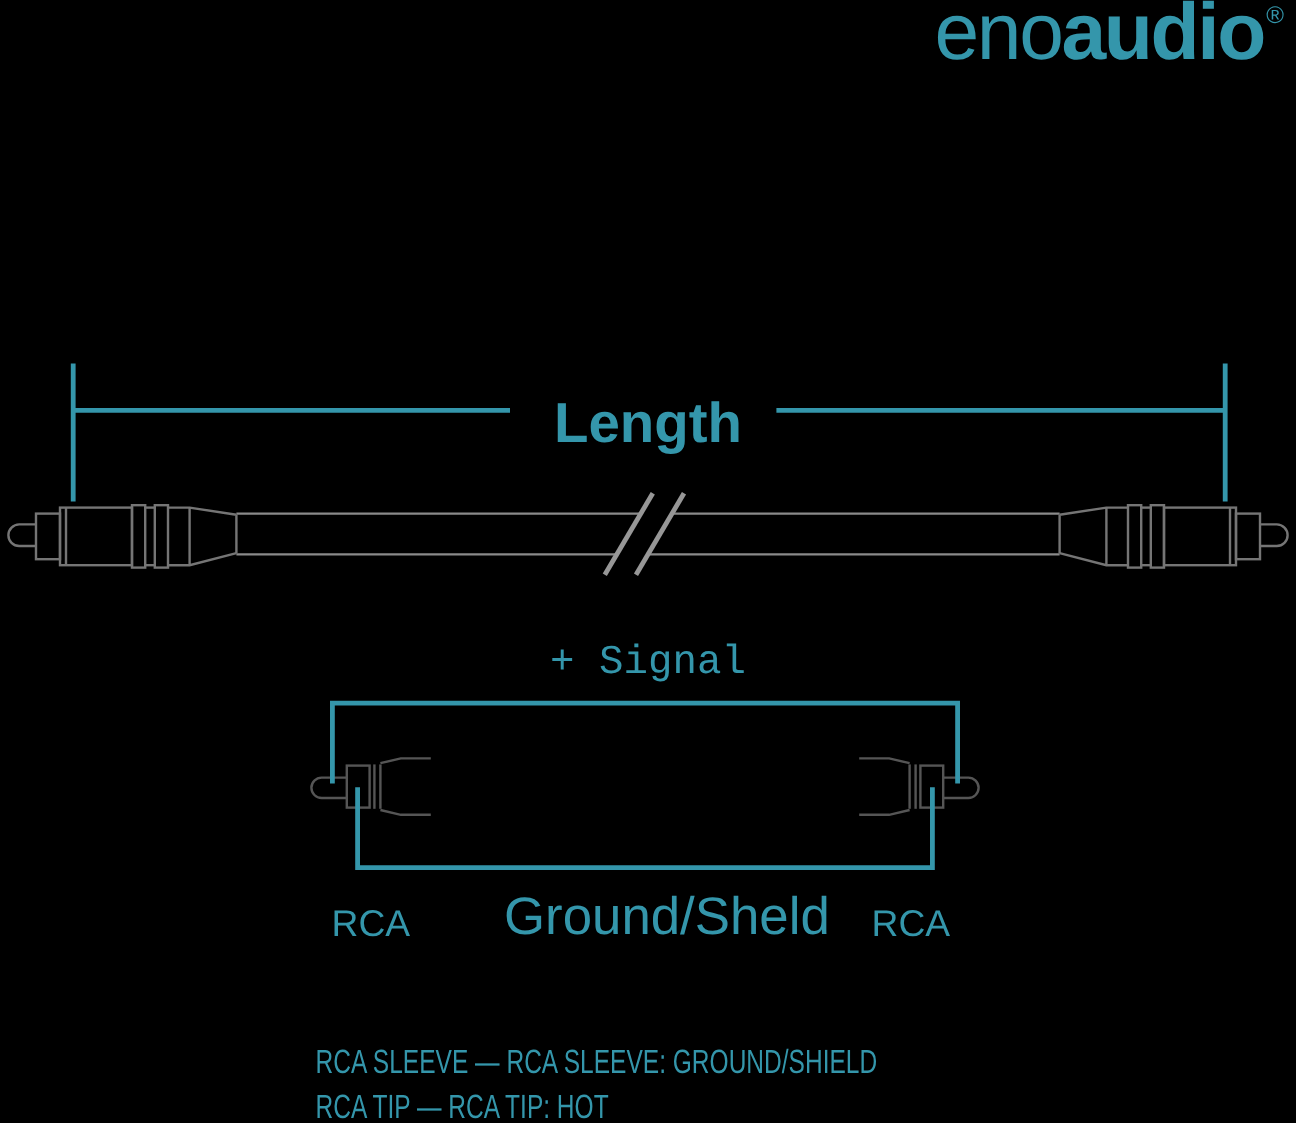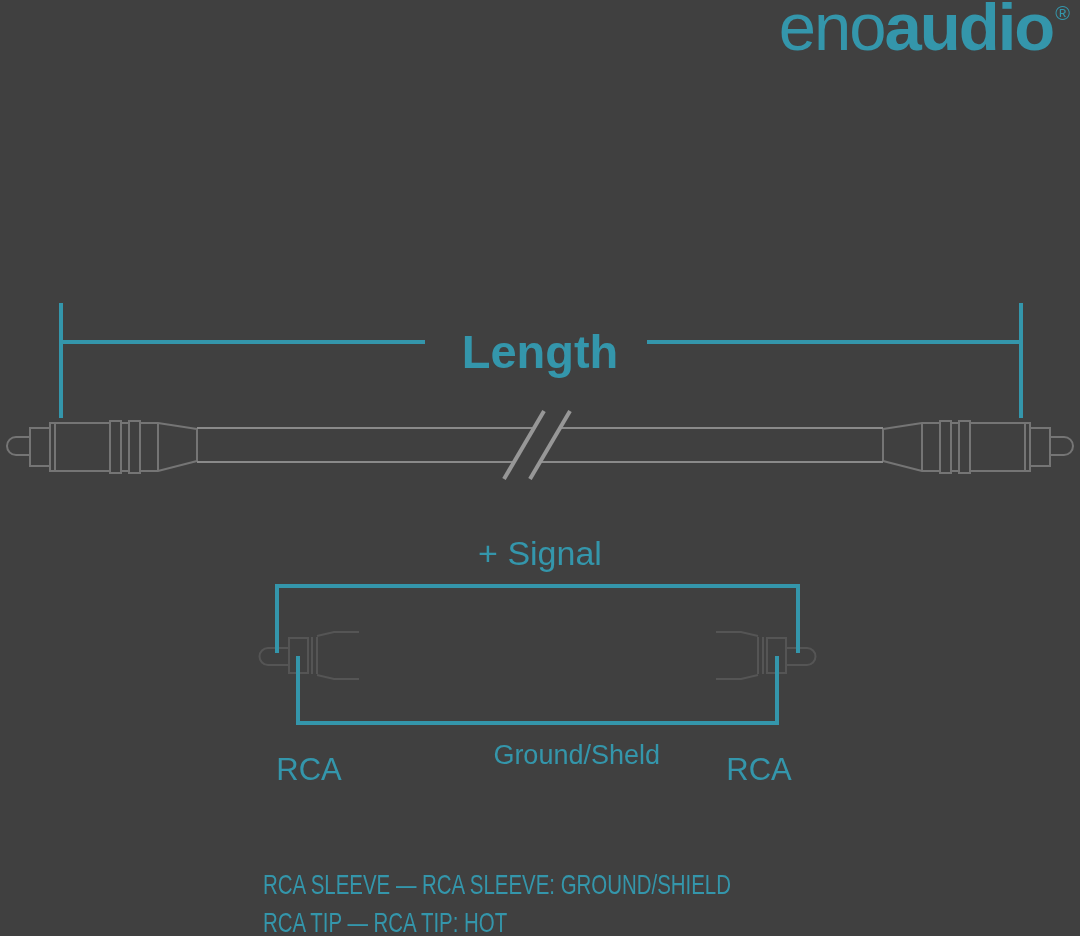--- a/index.html
+++ b/index.html
@@ -1,37 +1,37 @@
 <!DOCTYPE html>
 <html><head>
 <meta charset="utf-8">
 <style>
   html,body{margin:0;padding:0;background:#fff;}
   .canvas{
     position:relative;
     width:1080px;height:936px;
-    background:#404040;
+    background:#000000;
     overflow:hidden;
     font-family:"Liberation Sans","DejaVu Sans",sans-serif;
     color:#3496ab;
   }
   .lineart{position:absolute;left:0;top:0;}
   .txt{position:absolute;white-space:nowrap;line-height:1;}
   .logo{
     position:absolute;top:-7px;right:10px;
     display:flex;align-items:baseline;
     font-size:67px;line-height:1;letter-spacing:-2px;
     color:#3496ab;
   }
   .logo .light{font-weight:400;}
   .logo .bold{font-weight:700;}
   .logo .reg{font-size:20px;font-weight:400;align-self:flex-start;margin-top:10px;margin-left:2px;letter-spacing:0;}
   .length-label{top:328px;left:430px;width:220px;text-align:center;font-size:47px;font-weight:700;}
-  .signal-label{top:536px;left:430px;width:220px;text-align:center;font-size:34px;font-weight:400;}
-  .ground-label{top:742px;left:420px;width:240px;text-align:right;font-size:27px;font-weight:400;}
+  .signal-label{top:536px;left:430px;width:220px;text-align:center;font-size:34px;font-weight:400;font-family:Liberation Mono, monospace;}
+  .ground-label{top:742px;left:420px;width:240px;text-align:right;font-size:44px;font-weight:400;}
   .rca-left{top:754px;left:264px;width:90px;text-align:center;font-size:31px;}
   .rca-right{top:754px;left:714px;width:90px;text-align:center;font-size:31px;}
   .legend-line{font-size:28px;transform:scaleX(0.73);transform-origin:0 0;}
   .legend-1{top:871px;left:263px;}
   .legend-2{top:909px;left:263px;}
 </style>
 </head>
 <body>
 
 <div class="canvas">

